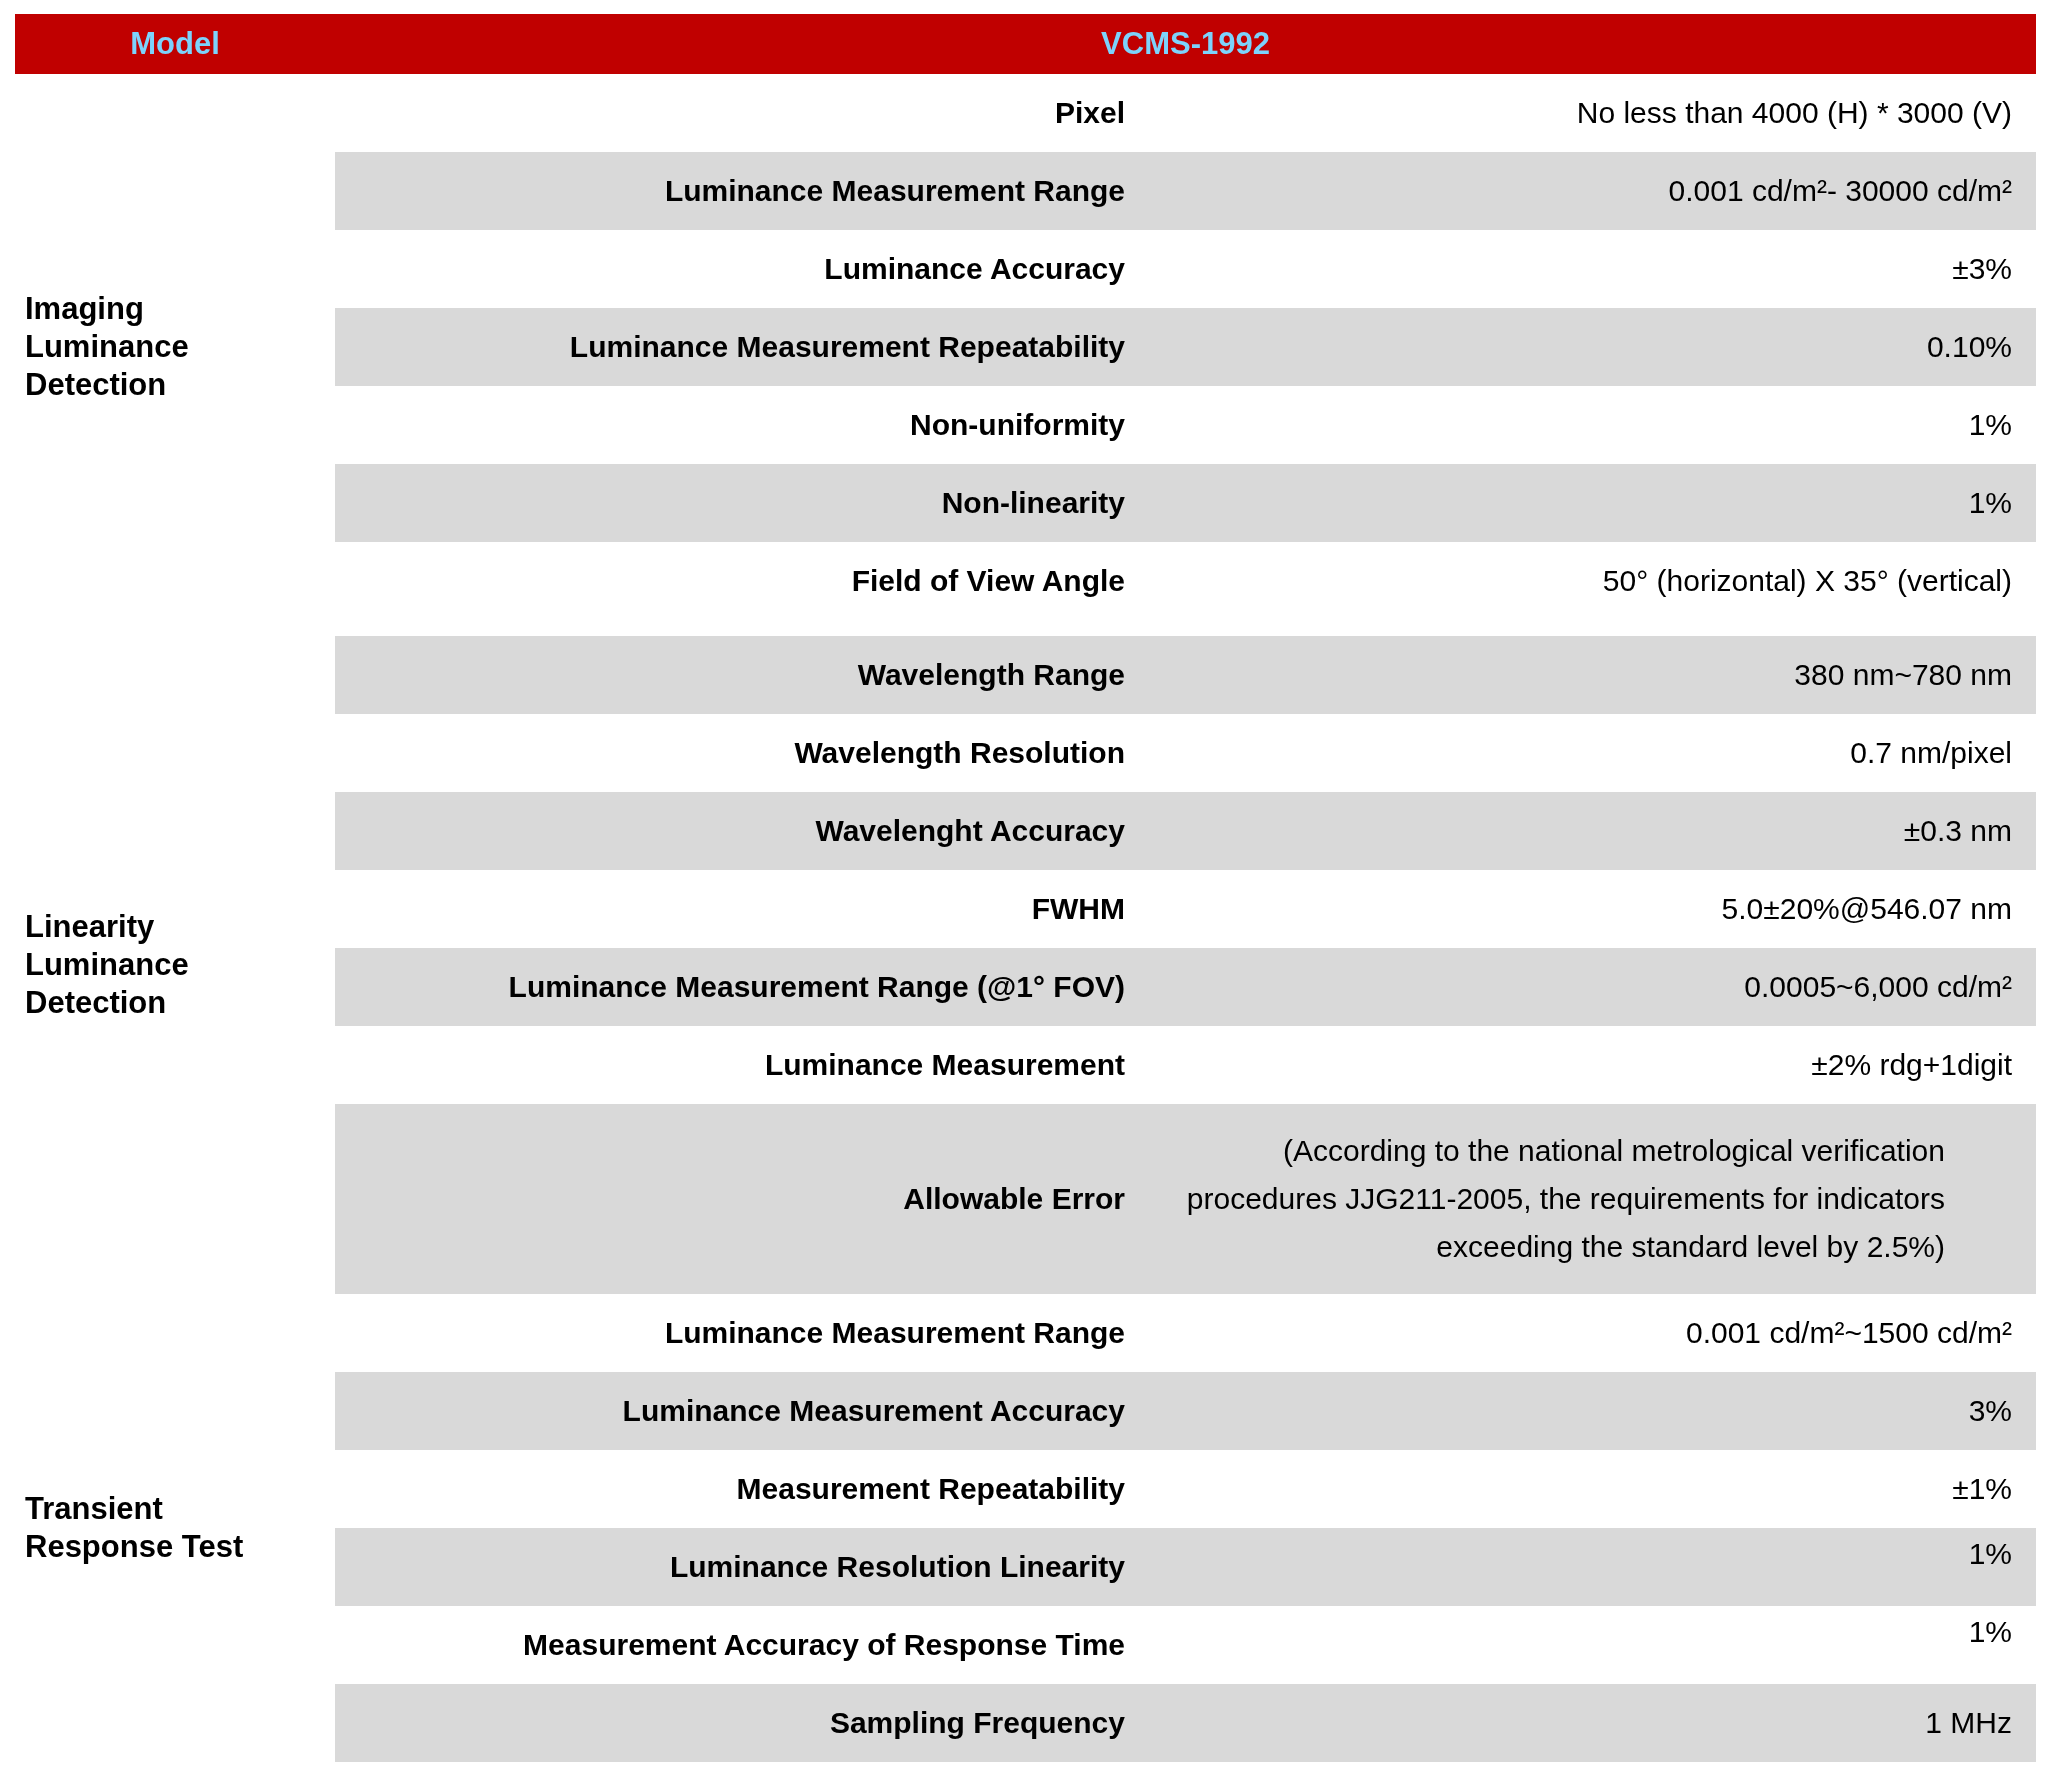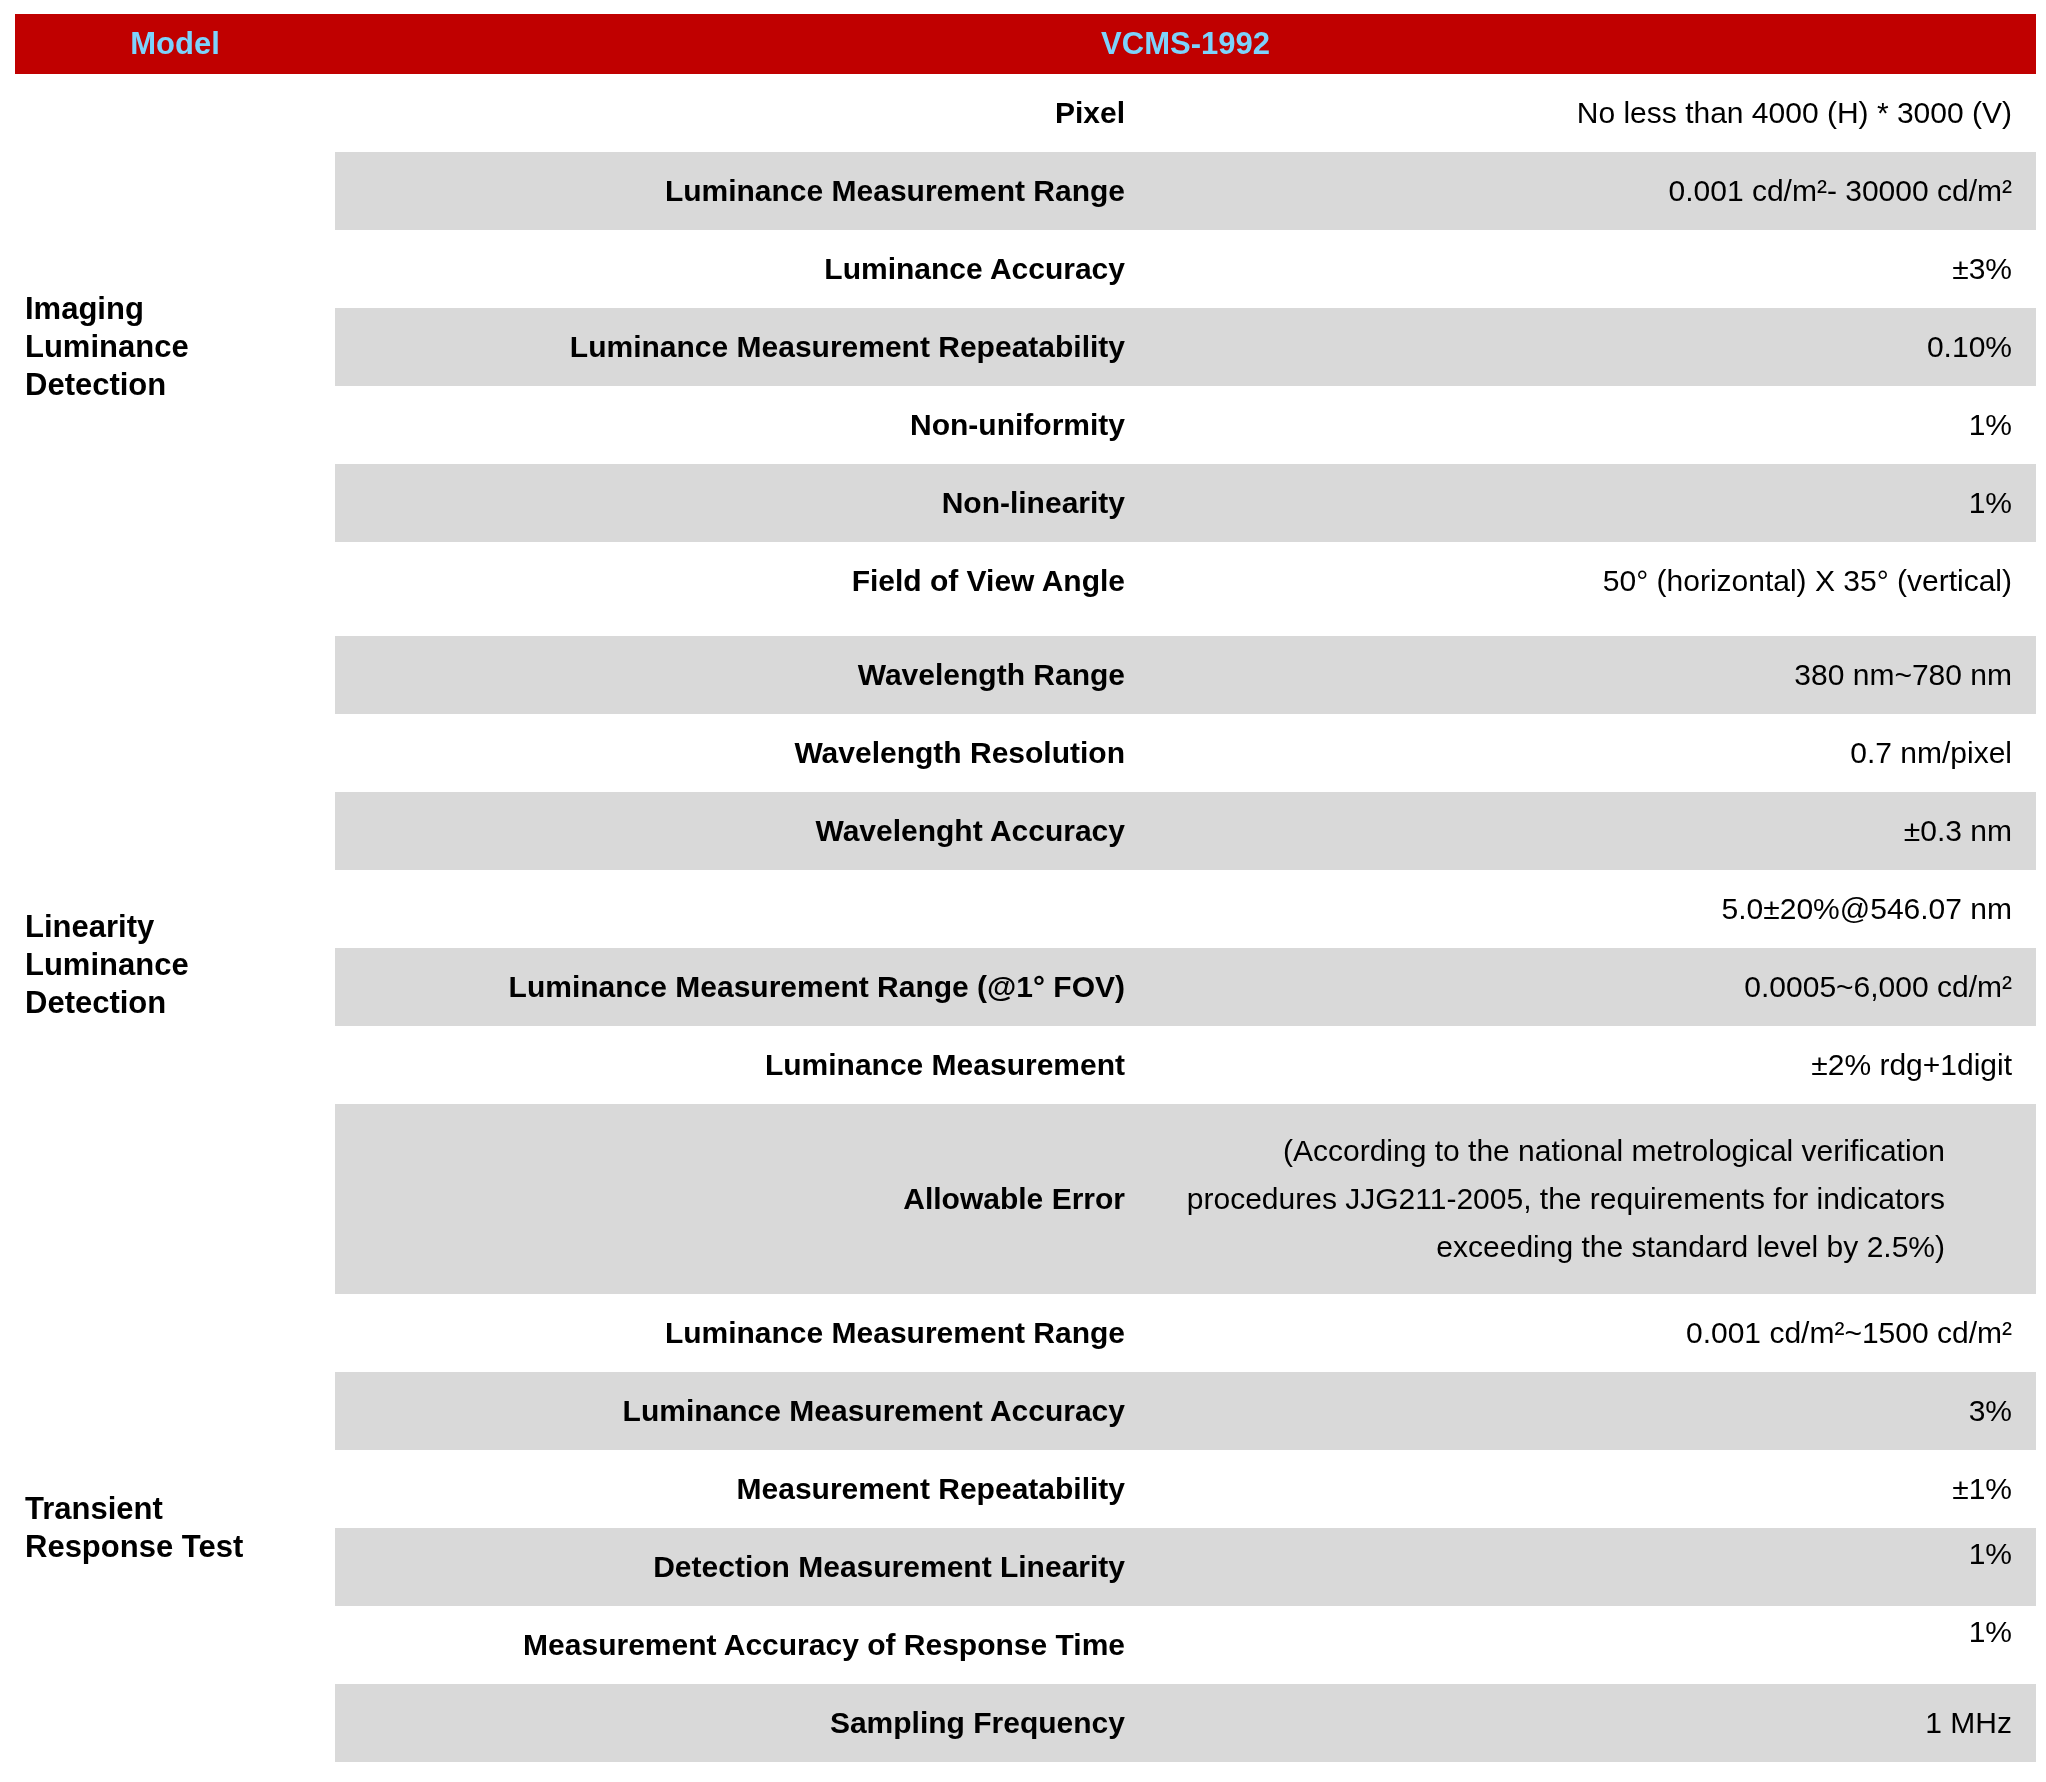--- a/index.html
+++ b/index.html
@@ -93,20 +93,21 @@
         </div>
         <div class="row">
           <div class="param">Wavelength Resolution</div>
           <div class="value">0.7 nm/pixel</div>
         </div>
         <div class="row shaded">
           <div class="param">Wavelenght Accuracy</div>
           <div class="value">±0.3 nm</div>
         </div>
         <div class="row">
+          <div class="param">FWHM</div>
           <div class="value">5.0±20%@546.07 nm</div>
         </div>
         <div class="row shaded">
           <div class="param">Luminance Measurement Range (@1° FOV)</div>
           <div class="value">0.0005~6,000 cd/m²</div>
         </div>
         <div class="row">
           <div class="param">Luminance Measurement</div>
           <div class="value">±2% rdg+1digit</div>
         </div>
@@ -129,21 +130,21 @@
         </div>
         <div class="row shaded">
           <div class="param">Luminance Measurement Accuracy</div>
           <div class="value">3%</div>
         </div>
         <div class="row">
           <div class="param">Measurement Repeatability</div>
           <div class="value">±1%</div>
         </div>
         <div class="row shaded vtop">
-          <div class="param">Detection Measurement Linearity</div>
+          <div class="param">Luminance Resolution Linearity</div>
           <div class="value">1%</div>
         </div>
         <div class="row vtop">
           <div class="param">Measurement Accuracy of Response Time</div>
           <div class="value">1%</div>
         </div>
         <div class="row shaded">
           <div class="param">Sampling Frequency</div>
           <div class="value">1 MHz</div>
         </div>

